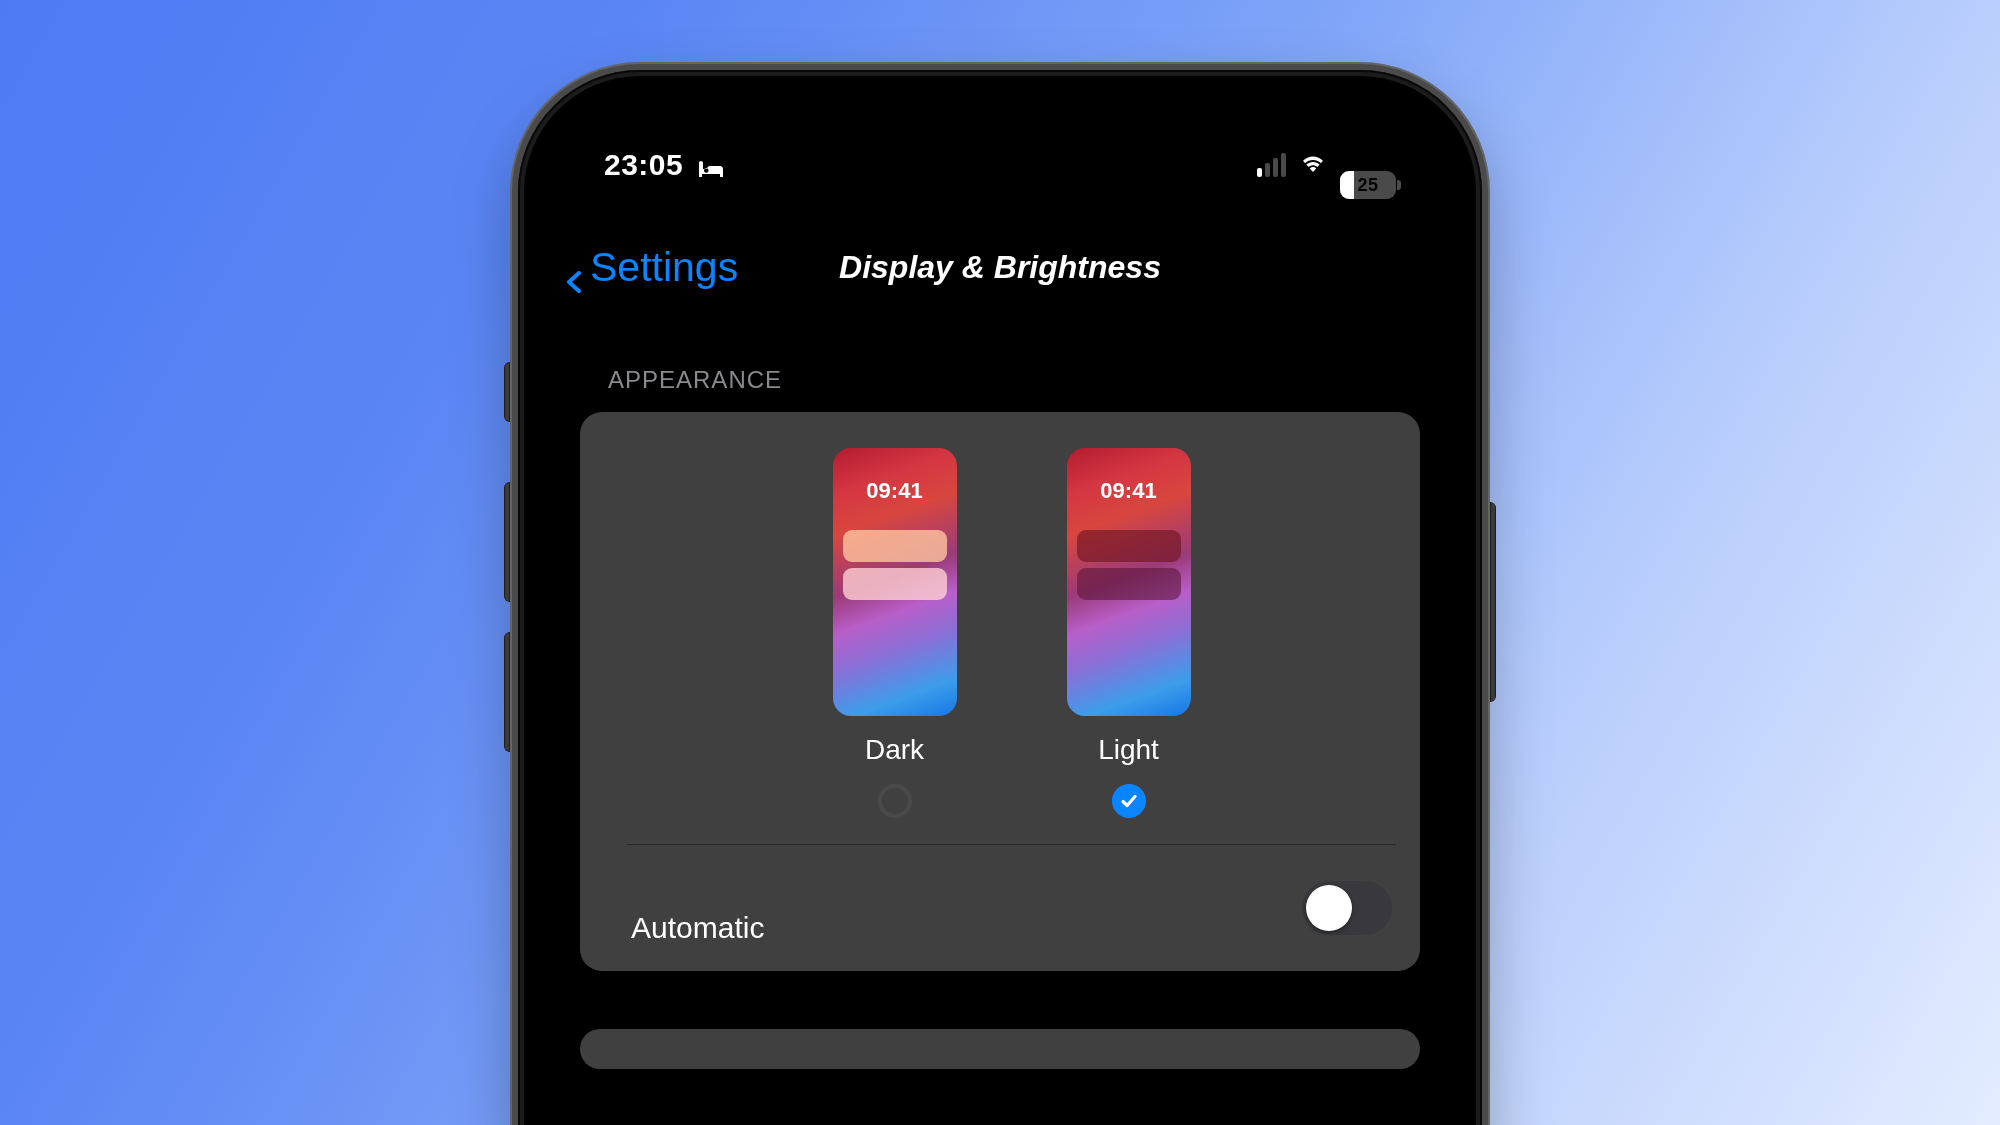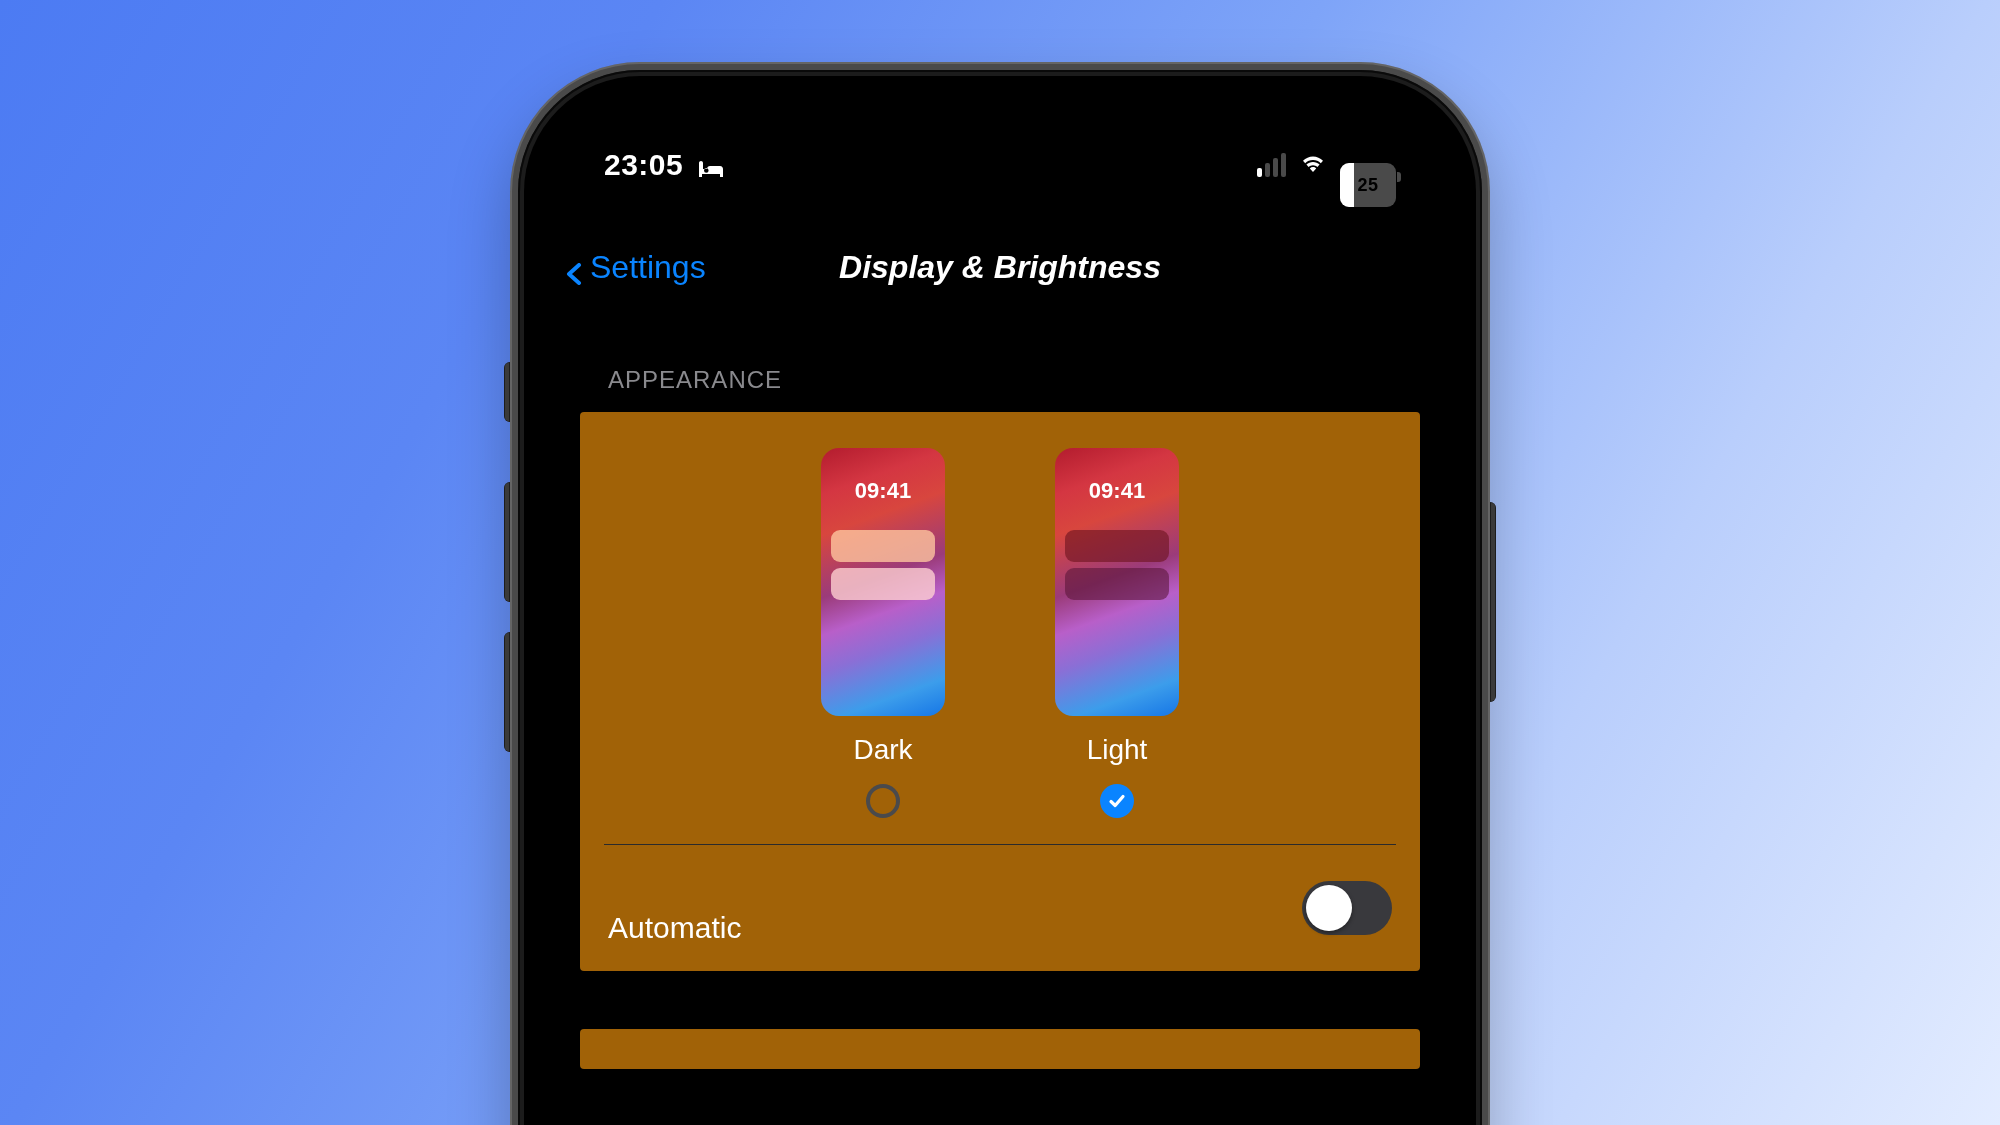--- a/index.html
+++ b/index.html
@@ -20,33 +20,33 @@
   
   .status{position:absolute;top:54px;left:0;right:0;height:50px;display:flex;align-items:center;justify-content:space-between;padding:0 70px;font-weight:700;font-size:30px;letter-spacing:.5px;}
   .status-left{display:flex;align-items:center;gap:14px;}
   .status-right{display:flex;align-items:center;gap:12px;}
   
   .cell{display:flex;align-items:flex-end;gap:3px;height:24px;}
   .cell i{display:block;width:5px;border-radius:2px;background:#4a4a4a;}
   .cell i.on{background:#fff;}
   .cell i:nth-child(1){height:9px;} .cell i:nth-child(2){height:14px;} .cell i:nth-child(3){height:19px;} .cell i:nth-child(4){height:24px;}
   
-  .batt{position:relative;width:56px;height:44px;border-radius:9px;background:#4a4a4a;display:flex;align-items:center;justify-content:center;margin-top:40px;}
+  .batt{position:relative;width:56px;height:28px;border-radius:9px;background:#4a4a4a;display:flex;align-items:center;justify-content:center;margin-top:40px;}
   .batt::after{content:'';position:absolute;right:-5px;top:9px;width:4px;height:10px;border-radius:0 3px 3px 0;background:#4a4a4a;}
   .batt-fill{position:absolute;left:0;top:0;bottom:0;width:25%;border-radius:9px 0 0 9px;background:#fff;}
   .batt-txt{position:relative;font-size:18px;font-weight:700;color:#000;mix-blend-mode:normal;}
   
   .nav{position:absolute;top:148px;left:0;right:0;height:66px;display:flex;align-items:center;}
-  .back{display:flex;align-items:center;color:#0a84ff;font-size:32px;font-weight:500;padding-left:30px;gap:4px;cursor:pointer;}
+  .back{display:flex;align-items:center;color:#0a84ff;font-size:41px;font-weight:500;padding-left:30px;gap:4px;cursor:pointer;}
   .chev{width:22px;height:22px;display:inline-block;}
   .title{position:absolute;left:50%;transform:translateX(-50%);font-size:32px;font-weight:700;color:#fff;white-space:nowrap;font-style:italic;}
   
   .content{position:absolute;top:250px;left:0;right:0;padding:0 46px;}
   .section-header{color:#8a8a8e;font-size:24px;letter-spacing:1px;font-weight:500;padding:30px 28px 18px;}
-  .card{background:#a16207;border-radius:4px;overflow:hidden;}
+  .card{background:#404040;border-radius:22px;overflow:hidden;padding-left:23px;}
   .appearance-row{display:flex;justify-content:center;gap:110px;padding:36px 0 26px;}
   .appearance-opt{display:flex;flex-direction:column;align-items:center;gap:18px;cursor:pointer;}
   
   .preview{width:124px;height:268px;border-radius:18px;overflow:hidden;position:relative;background:linear-gradient(160deg,#b31c2e 0%,#d43642 15%,#d8463e 28%,#9b3b7a 48%,#b85fc9 60%,#8a6fd6 72%,#3c9deb 88%,#1676e6 100%);}
   .preview .ptime{position:absolute;top:30px;left:0;right:0;text-align:center;color:#fff;font-size:22px;font-weight:700;}
   .preview .wrow{position:absolute;left:10px;right:10px;height:32px;border-radius:9px;}
   .preview.light .wrow{background:rgba(255,220,200,.72);}
   .preview.light .w1{top:82px;background:rgba(255,200,160,.78);} .preview.light .w2{top:120px;background:rgba(255,210,210,.78);}
   .preview.dark .wrow{background:rgba(80,15,30,.55);}
   .preview.dark .w1{top:82px;background:rgba(110,20,30,.62);} .preview.dark .w2{top:120px;background:rgba(90,20,55,.58);}

